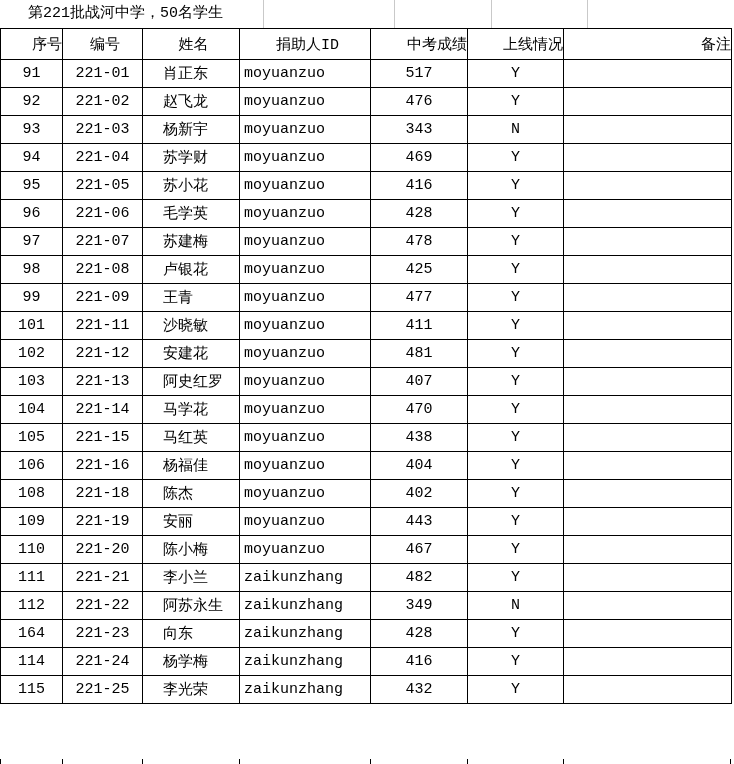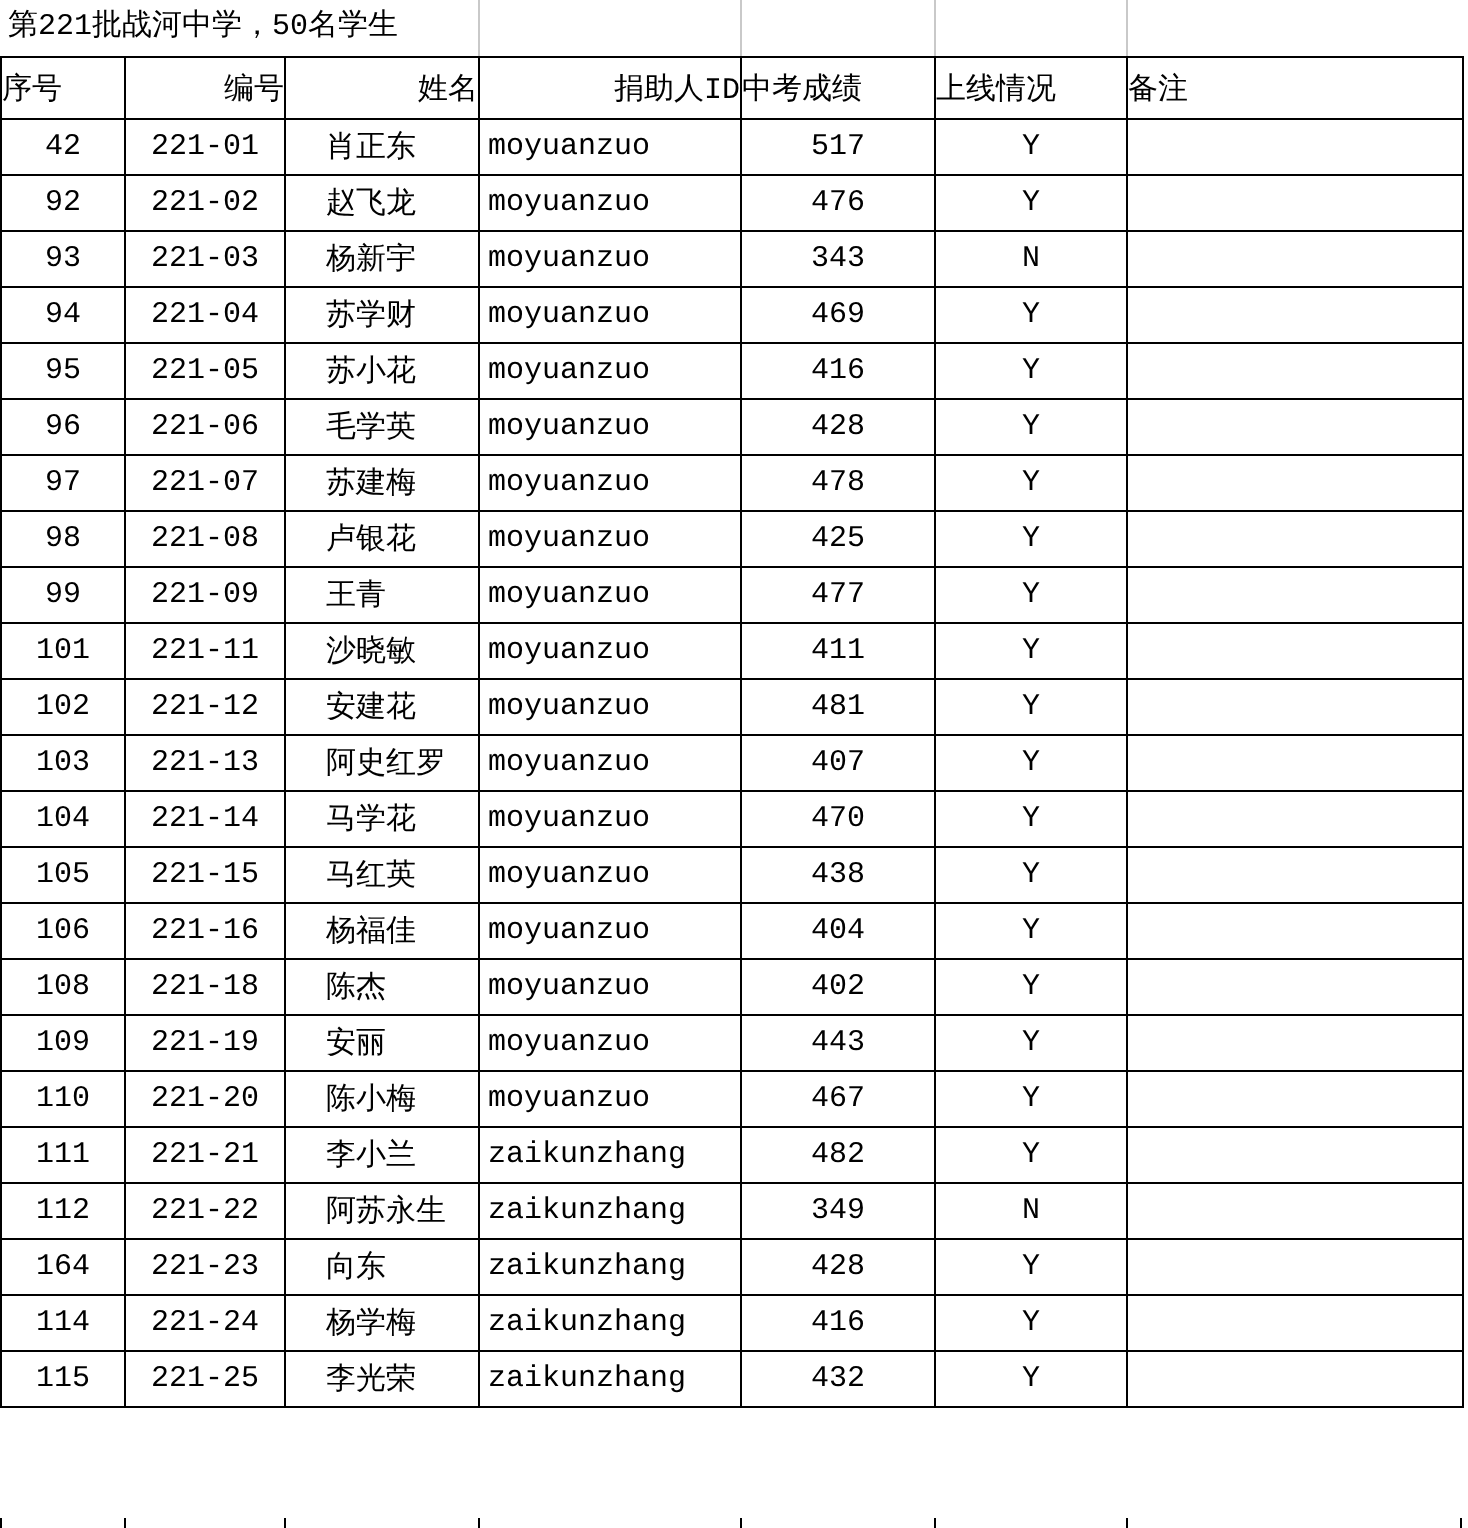--- a/index.html
+++ b/index.html
@@ -16,20 +16,21 @@
     overflow: hidden;
   }
   
   .title-row {
     position: relative;
     height: 28px;
     line-height: 28px;
     padding-left: 4px;
     font-size: 15px;
     white-space: nowrap;
+    margin-left: 24px;
   }
   .gridline {
     position: absolute;
     top: 0; width: 1px; height: 28px;
     background: #c9c9c9;
   }
   .gl-1 { left: 239px; } .gl-2 { left: 370px; }
   .gl-3 { left: 467px; } .gl-4 { left: 563px; }
   
   table {
@@ -50,22 +51,22 @@
   
   col.w0 { width: 62px; }  col.w1 { width: 80px; }
   col.w2 { width: 97px; }  col.w3 { width: 131px; }
   col.w4 { width: 97px; }  col.w5 { width: 96px; }
   col.w6 { width: 168px; }
   
   td.c0, td.c1, td.c4, td.c5 { text-align: center; }
   td.c2 { text-align: left; padding-left: 20px; }
   td.c3 { text-align: left; padding-left: 4px; margin-top: 20px; }
   
-  th.h0, th.h4, th.h5, th.h6 { text-align: left; }
-  th.h1, th.h2, th.h3 { text-align: right; padding-left: 5px; }
+  th.h0, th.h4, th.h5, th.h6 { text-align: right; }
+  th.h1, th.h2, th.h3 { text-align: center; padding-left: 5px; }
   
   .stub {
     position: absolute;
     top: 759px; width: 1px; height: 5px;
     background: #000;
   }
 </style>
 </head>
 <body>
 
@@ -95,21 +96,21 @@
         <th class="h1">编号</th>
         <th class="h2">姓名</th>
         <th class="h3">捐助人ID</th>
         <th class="h4">中考成绩</th>
         <th class="h5">上线情况</th>
         <th class="h6">备注</th>
       </tr>
     </thead>
     <tbody>
         <tr>
-          <td class="c0">42</td>
+          <td class="c0">91</td>
           <td class="c1">221-01</td>
           <td class="c2">肖正东</td>
           <td class="c3">moyuanzuo</td>
           <td class="c4">517</td>
           <td class="c5">Y</td>
           <td class="c6"></td>
         </tr>
         <tr>
           <td class="c0">92</td>
           <td class="c1">221-02</td>

